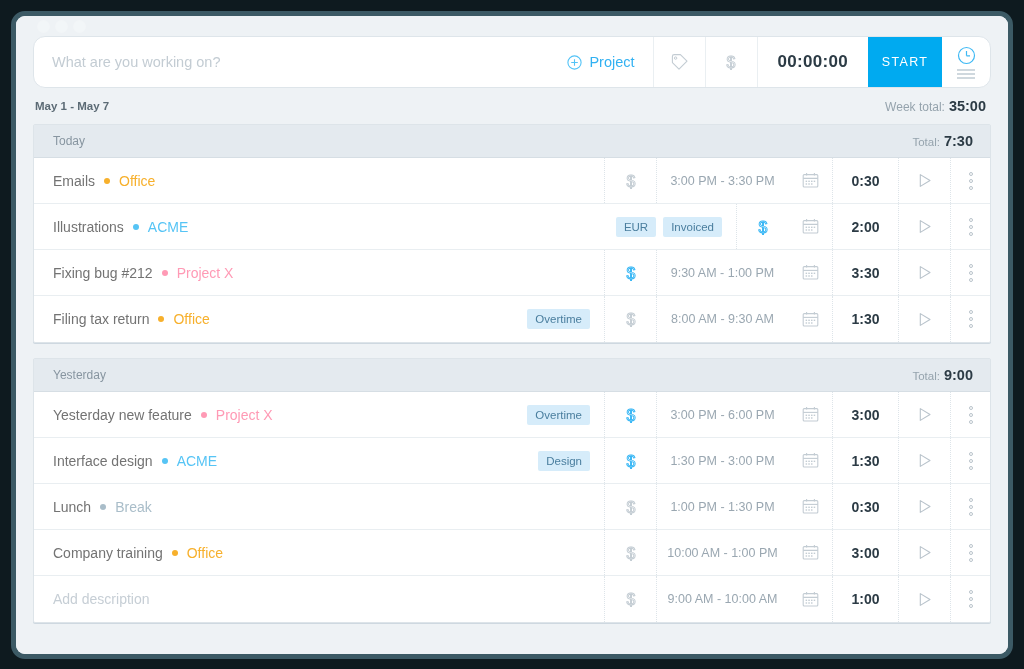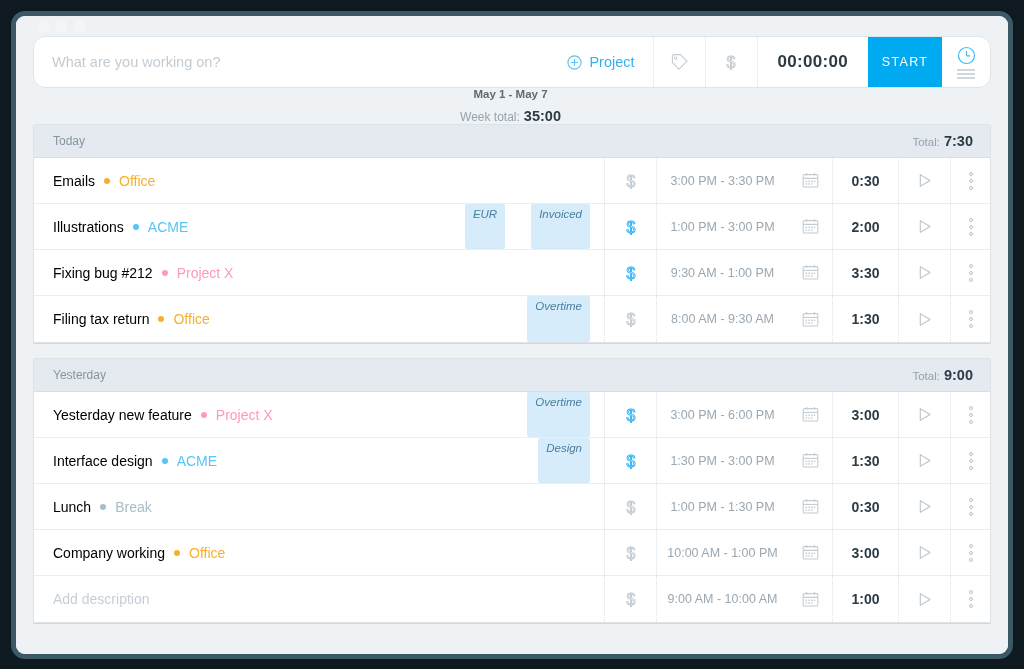--- a/index.html
+++ b/index.html
@@ -115,21 +115,20 @@
   .mode-lines { display: flex; flex-direction: column; gap: 2px; }
   .mode-lines i { display: block; width: 18px; height: 2px; background: #cfd8de; }
 
   
   #week-row {
     height: 36px;
     display: flex;
     align-items: center;
     justify-content: space-between;
     padding: 0 5px 0 2px;
-    flex-direction: column;
   }
   #week-range { font-size: 11.5px; color: #5c6b75; font-weight: bold; }
   #week-total-wrap { font-size: 12px; color: #95a3ad; }
   #week-total-value { font-size: 14.5px; color: #2c3b45; font-weight: bold; margin-left: 4px; }
 
   
   .day-group {
     background: #ffffff;
     border: 1px solid #dde4e9;
     border-radius: 2px;
@@ -159,31 +158,31 @@
   .entry-row:last-child { border-bottom: none; }
 
   .cell-desc {
     flex: 1;
     display: flex;
     align-items: center;
     padding-left: 19px;
     gap: 9px;
     min-width: 0;
   }
-  .desc-text { font-size: 14px; color: #000000; white-space: nowrap; }
+  .desc-text { font-size: 14px; color: #737373; white-space: nowrap; }
   .desc-text.placeholder { color: #c6ced5; }
   .proj-dot { width: 6px; height: 6px; border-radius: 50%; flex: none; }
   .proj-name { font-size: 14px; white-space: nowrap; }
 
   .cell-tags {
     display: flex;
+    align-items: center;
     justify-content: flex-end;
-    gap: 26px;
+    gap: 7px;
     padding-right: 14px;
-    font-style: italic;
   }
   .tag-chip {
     background: #d6ecfa;
     color: #4a7e9e;
     font-size: 11.5px;
     border-radius: 2px;
     padding: 4px 8px;
     white-space: nowrap;
   }
 
@@ -372,21 +371,20 @@
               <span class="tag-chip">EUR</span>
               <span class="tag-chip">Invoiced</span>
             </div>
             <div class="cell-bill">
               <span>
                 <svg width="16" height="20" viewBox="0 0 16 20">
                   <text x="8" y="15.5" text-anchor="middle" font-family="Liberation Sans, sans-serif" font-size="16" fill="none" stroke="#36b6f5" stroke-width="0.95">$</text>
                 </svg>
               </span>
             </div>
-            <div class="cell-time">1:00 PM - 3:00 PM</div>
             <div class="cell-cal">
               <span>
                 <svg width="17" height="17" viewBox="0 0 17 17">
                   <rect x="1.2" y="2.6" width="14.6" height="12.4" rx="1" fill="none" stroke="#c3ccd3" stroke-width="1.1"></rect>
                   <line x1="1.2" y1="6.4" x2="15.8" y2="6.4" stroke="#c3ccd3" stroke-width="1.1"></line>
                   <line x1="4.6" y1="1" x2="4.6" y2="3.6" stroke="#c3ccd3" stroke-width="1.1"></line>
                   <line x1="12.4" y1="1" x2="12.4" y2="3.6" stroke="#c3ccd3" stroke-width="1.1"></line>
                   <g fill="#c3ccd3">
                     <rect x="3.6" y="8.6" width="1.5" height="1.4"></rect>
                     <rect x="6.3" y="8.6" width="1.5" height="1.4"></rect>
@@ -672,21 +670,21 @@
             <div class="cell-menu">
               <span class="kebab">
                 <i></i>
                 <i></i>
                 <i></i>
               </span>
             </div>
           </div>
           <div class="entry-row">
             <div class="cell-desc">
-              <span class="desc-text">Company working</span>
+              <span class="desc-text">Company training</span>
               <span class="proj-dot" style="background:#f7b02c"></span>
               <span class="proj-name" style="color:#f7b02c">Office</span>
             </div>
             <div class="cell-tags"></div>
             <div class="cell-bill">
               <span>
                 <svg width="16" height="20" viewBox="0 0 16 20">
                   <text x="8" y="15.5" text-anchor="middle" font-family="Liberation Sans, sans-serif" font-size="16" fill="none" stroke="#c3ccd3" stroke-width="0.95">$</text>
                 </svg>
               </span>

